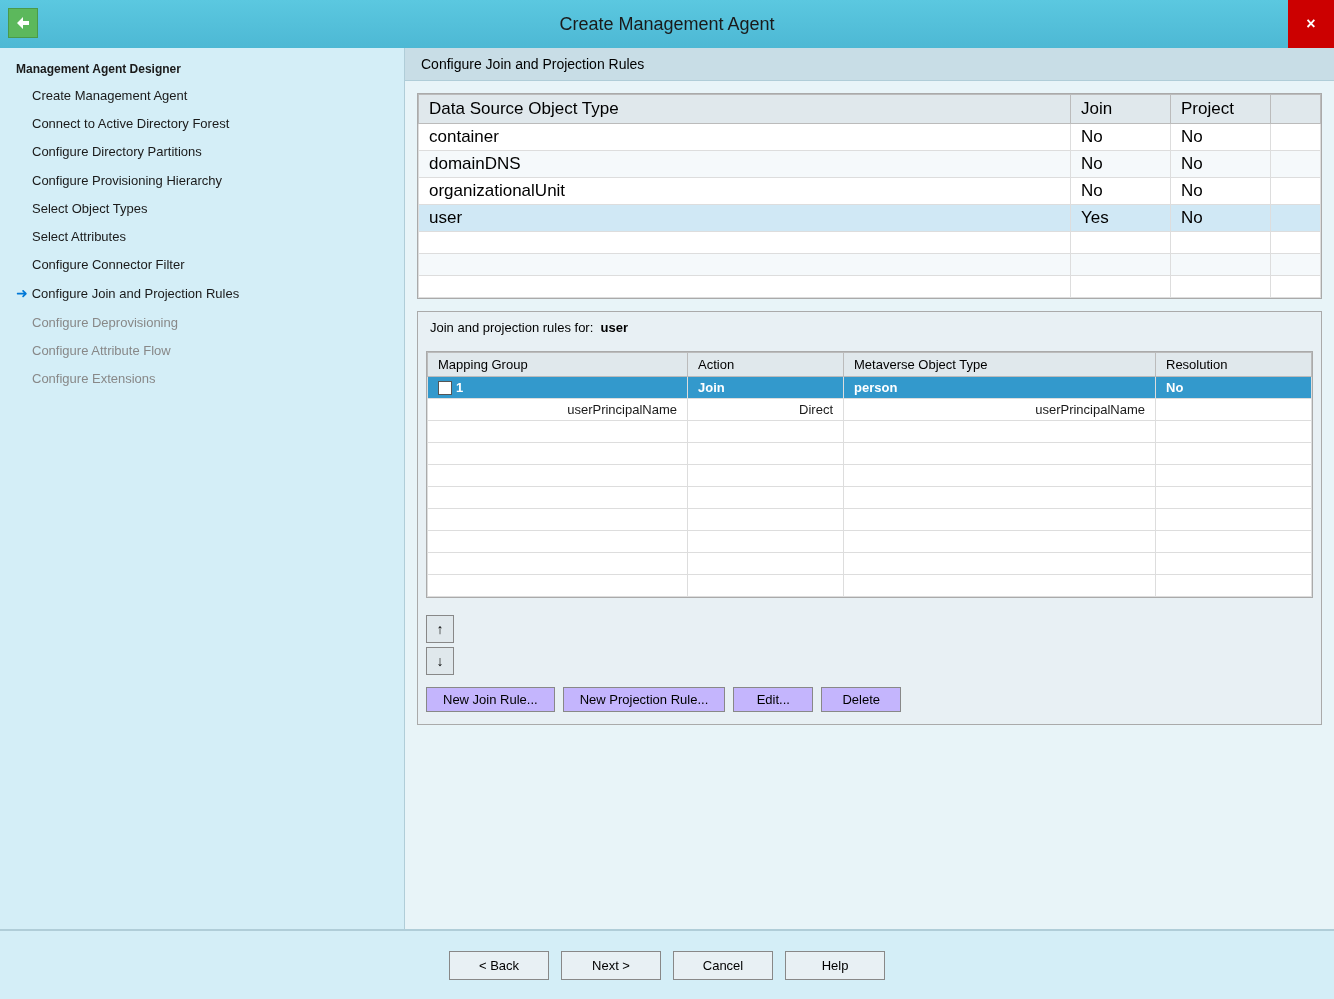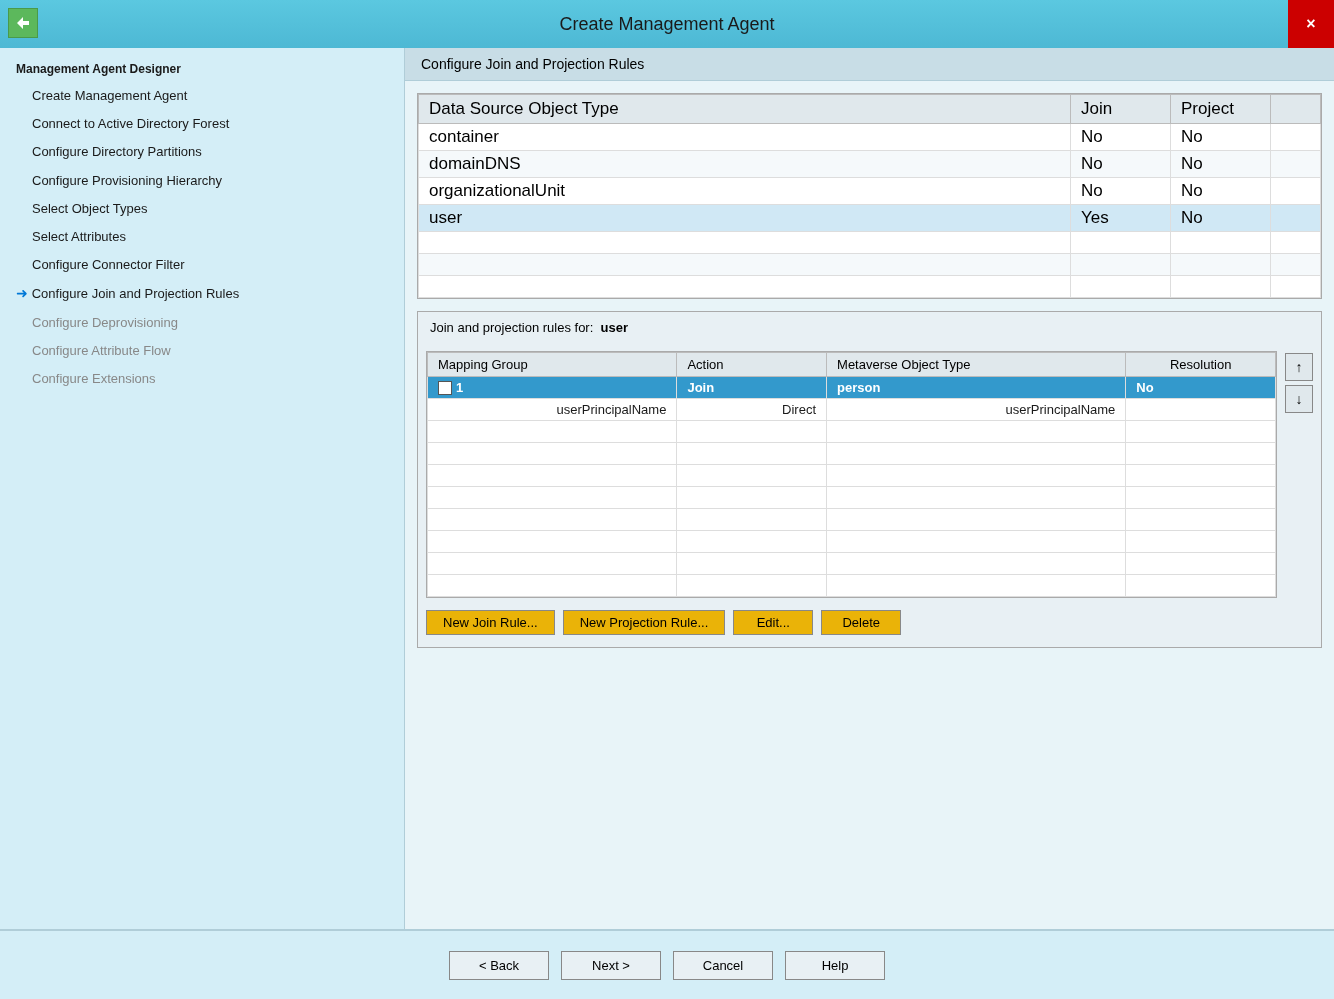--- a/index.html
+++ b/index.html
@@ -157,21 +157,22 @@
       font-size: 13px;
       margin-bottom: 16px;
       padding: 0 4px;
     }
     .lower-section-header strong {
       font-weight: bold;
     }
 
     .rules-table-wrapper {
       display: flex;
-      gap: 8px;
+      gap: 15px;
+      flex-direction: column;
     }
     .rules-table-container {
       flex: 1;
       border: 1px solid #aaa;
       background: white;
     }
     .rules-table {
       width: 100%;
       border-collapse: collapse;
       font-size: 13px;
@@ -219,21 +220,21 @@
     }
 
     .lower-buttons {
       display: flex;
       gap: 8px;
       margin-top: 8px;
       padding: 4px 0;
     }
     .btn {
       padding: 4px 16px;
-      background: #eab308;
+      background: #c4b5fd;
       border: 1px solid #888;
       cursor: pointer;
       font-size: 13px;
       min-width: 80px;
       text-align: center;
     }
 
     
     .footer {
       height: 70px;
@@ -391,21 +392,21 @@
         </div>
 
         <div class="rules-table-wrapper">
           <div class="rules-table-container">
             <table class="rules-table">
               <thead>
                 <tr>
                   <th style="width:200px;">Mapping Group</th>
                   <th style="width:120px;">Action</th>
                   <th style="width:240px;">Metaverse Object Type</th>
-                  <th style="width:120px;text-align:center;">Resolution</th>
+                  <th style="width:120px;">Resolution</th>
                 </tr>
               </thead>
               <tbody>
                 <tr class="selected">
                   <td>
                     <span class="expand-icon">−</span><span>1</span>
                   </td>
                   <td>Join</td>
                   <td>person</td>
                   <td>No</td>

